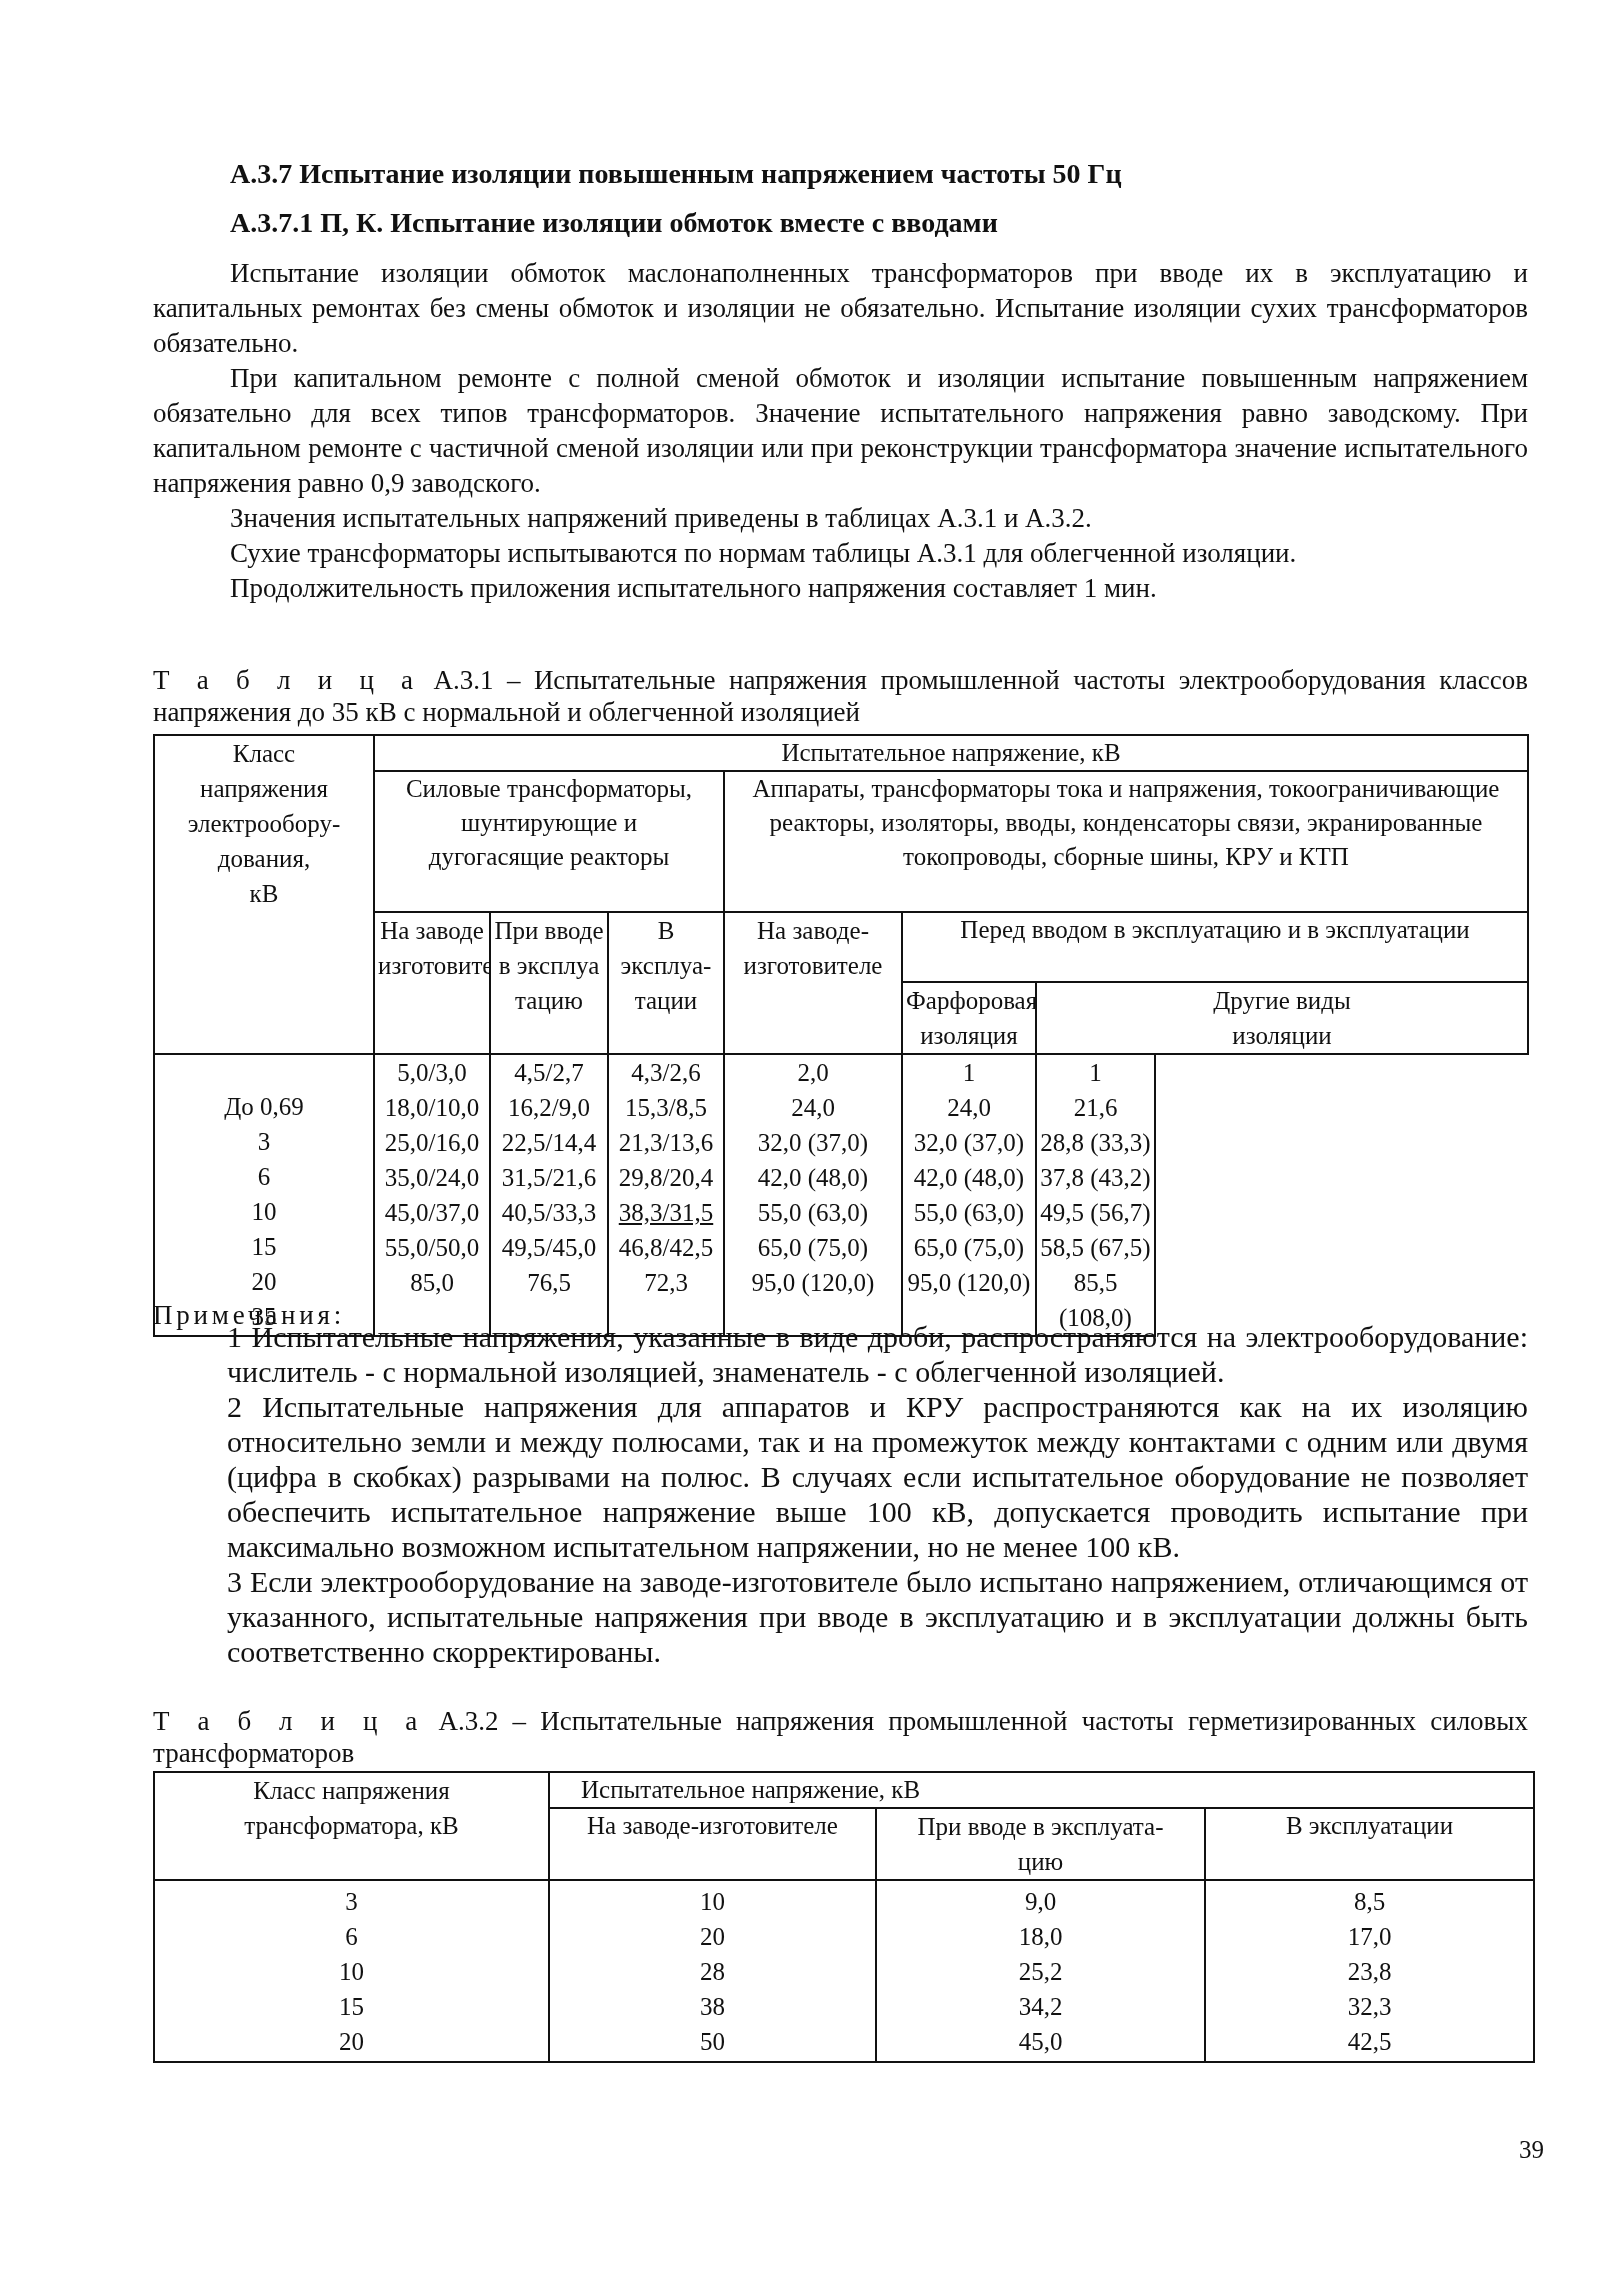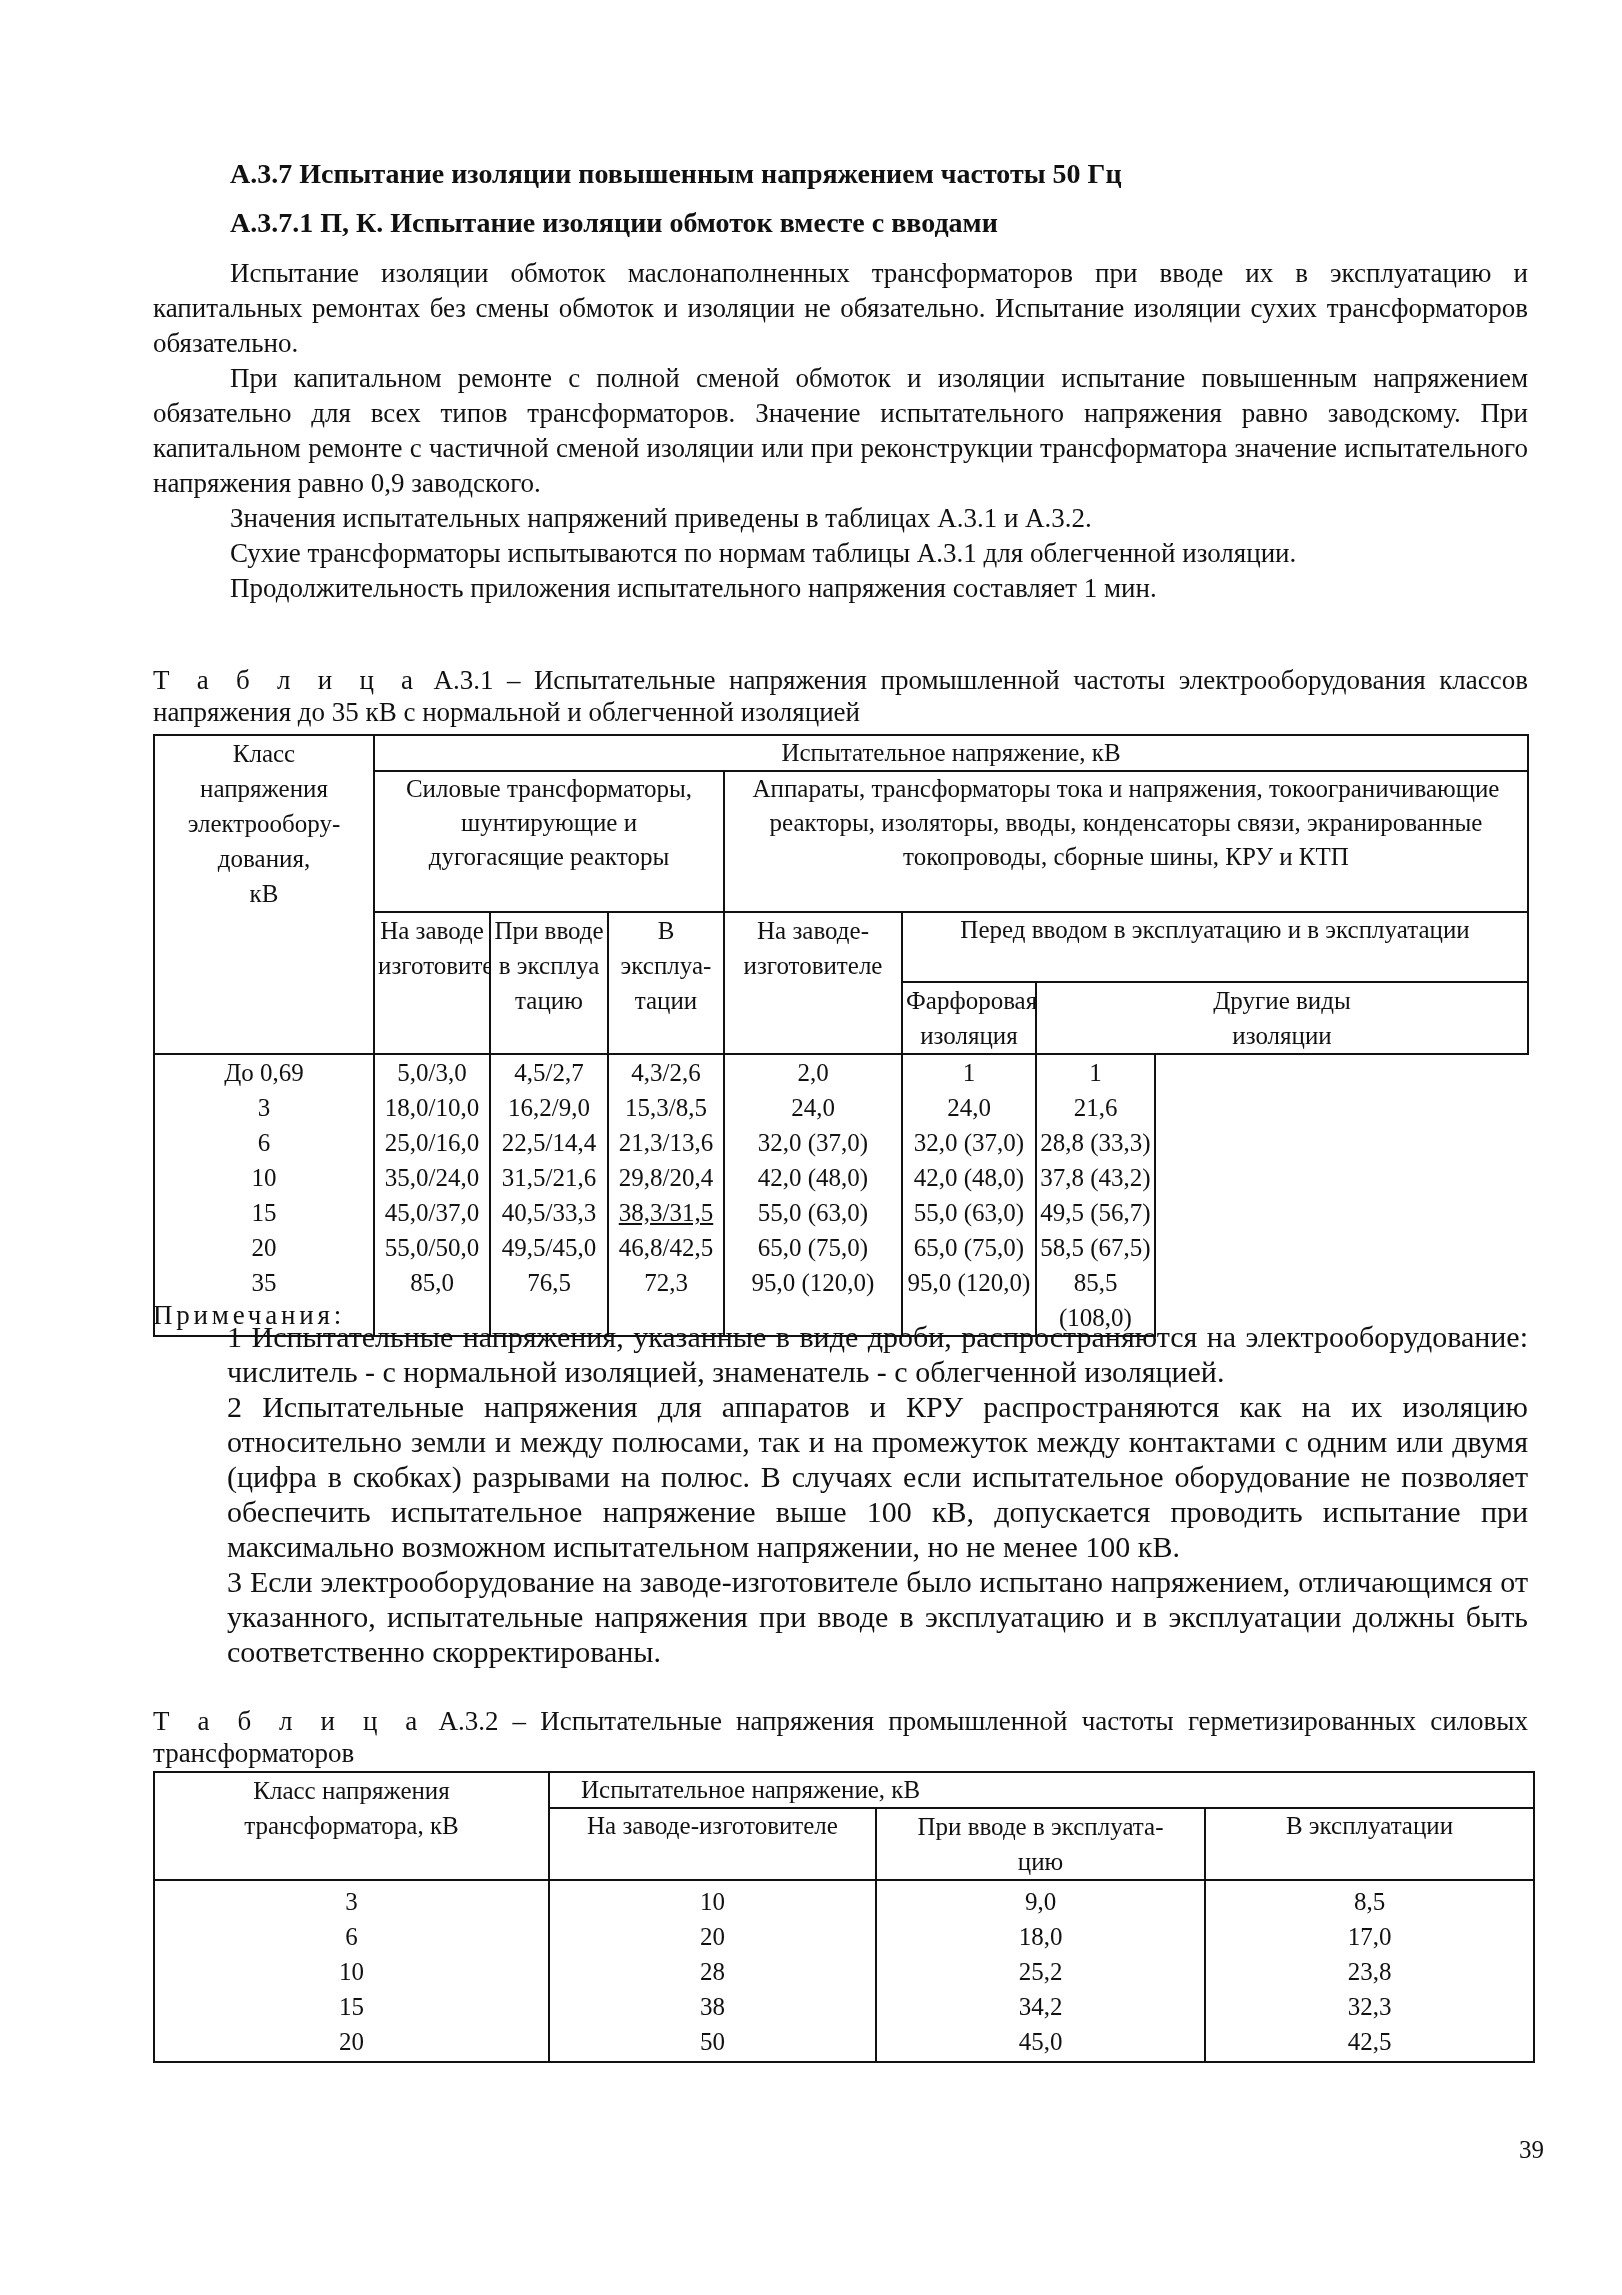--- a/index.html
+++ b/index.html
@@ -123,21 +123,21 @@
       <td colspan="2" class="cell-lines">
         <div>Другие виды</div>
             <div>изоляции</div>
       </td>
     </tr>
     <tr style="height:0px"></tr>
     </tbody>
       <tbody id="t1-body">
         <tr>
           <td class="data" style="padding-top: 0px; padding-bottom: 0px;">
-            <div style="line-height: 35px;">До 0,69</div>
+            <div style="line-height: 35px; margin-top: 34px;">До 0,69</div>
             <div style="line-height: 35px;">3</div>
             <div style="line-height: 35px;">6</div>
             <div style="line-height: 35px;">10</div>
             <div style="line-height: 35px;">15</div>
             <div style="line-height: 35px;">20</div>
             <div style="line-height: 35px;">35</div>
           </td>
           <td class="data" style="padding-top: 0px; padding-bottom: 0px;">
             <div style="line-height: 35px;">5,0/3,0</div>
             <div style="line-height: 35px;">18,0/10,0</div>

